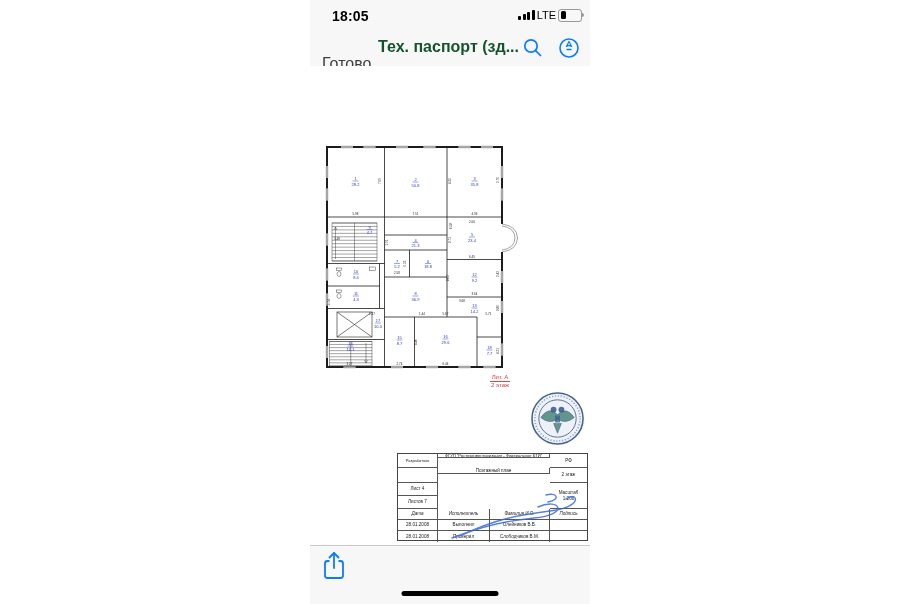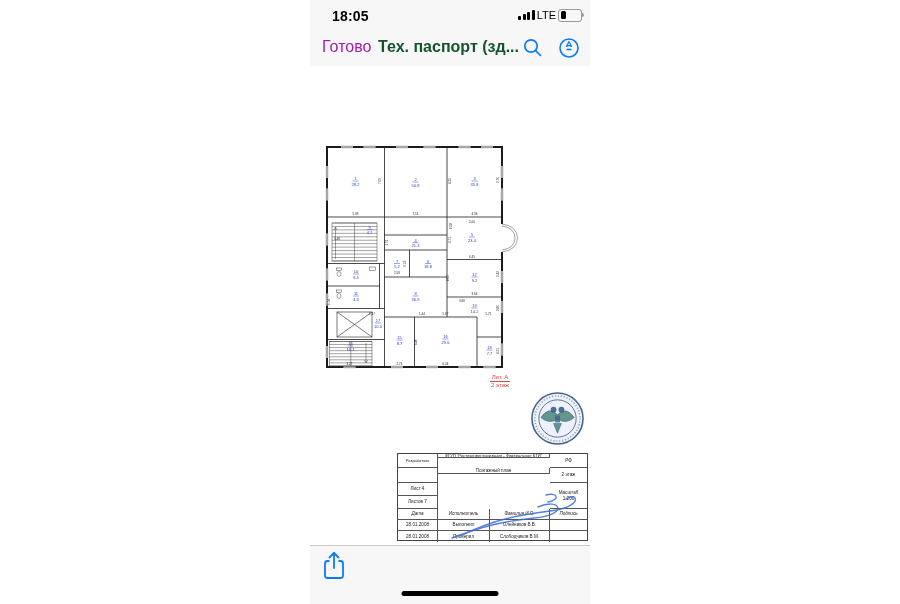--- a/index.html
+++ b/index.html
@@ -15,21 +15,21 @@
   .bars span{width:3px;background:#000;border-radius:1px;display:block;}
   .b1{height:4px}.b2{height:6px}.b3{height:8px}.b4{height:10px}
   .lte{font-size:11px;color:#000;}
   .battery{position:relative;width:22px;height:11px;border:1px solid rgba(0,0,0,.38);border-radius:3px;}
   .battery-fill{position:absolute;left:1.5px;top:1.5px;bottom:1.5px;background:#000;border-radius:1.5px;}
   .battery-cap{position:absolute;right:-3px;top:3px;width:1.8px;height:4.5px;background:rgba(0,0,0,.38);border-radius:0 2px 2px 0;}
 
   
   .navbar{position:absolute;left:0;top:30px;width:280px;height:36px;background:#f7f7f8;
           border-bottom:1px solid rgba(0,0,0,.18);}
-  .done{position:absolute;left:12px;top:8px;font-size:16px;color:#a21caf;}
+  .done{position:absolute;left:12px;top:25px;font-size:16px;color:#404040;}
   .navtitle{position:absolute;left:68px;top:8px;font-size:16px;font-weight:700;color:#14532d;white-space:nowrap;}
   .icon-btn{position:absolute;top:7px;width:22px;height:22px;}
 
   
   .content{position:absolute;left:0;top:66px;width:280px;height:479px;background:#fff;overflow:hidden;}
   #plan-svg{position:absolute;left:12px;top:76px;width:200px;height:230px;}
   .w{stroke:#1c1c1c;stroke-width:1.6;fill:none;}
   .thin{stroke:#333;stroke-width:.9;fill:none;}
   .outerwall{stroke:#1c1c1c;stroke-width:4;fill:#fff;}
   .rn{font:8px "Liberation Sans",sans-serif;fill:#2b3bbf;text-anchor:middle;}

